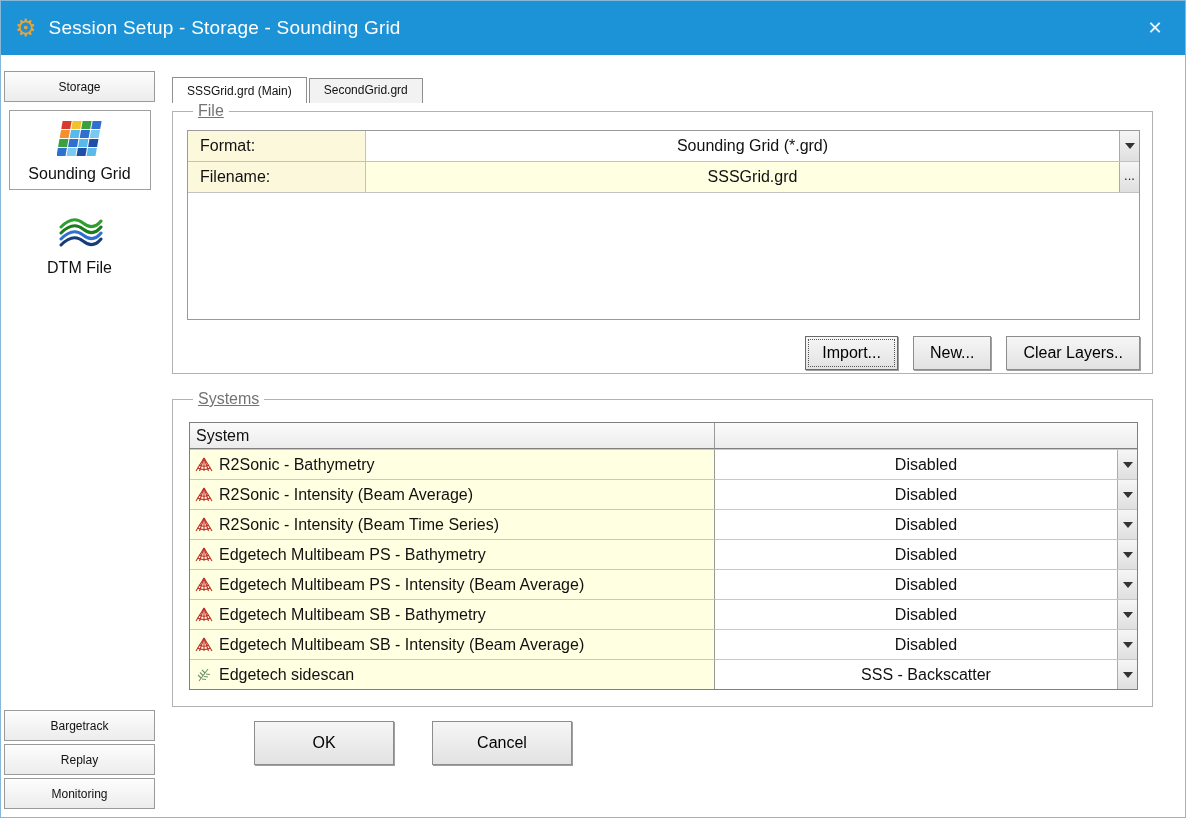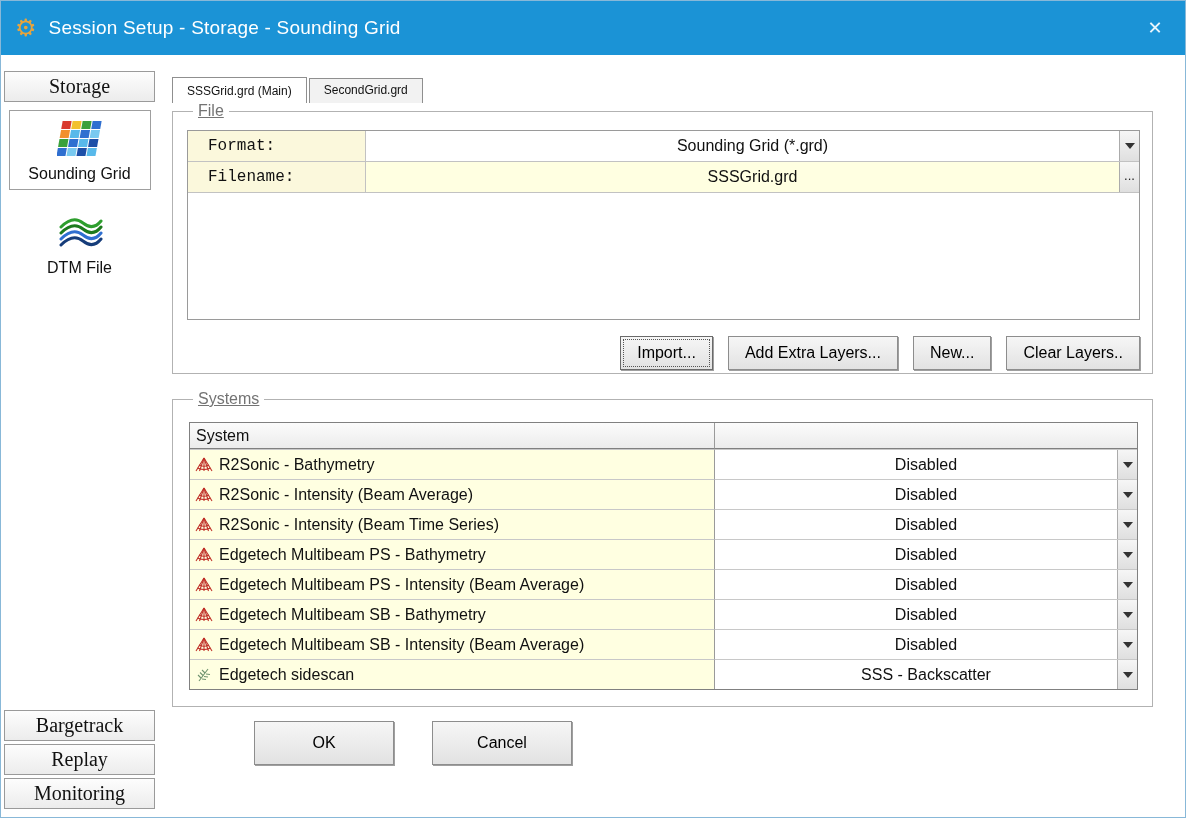--- a/index.html
+++ b/index.html
@@ -22,21 +22,21 @@
     font-size:18px; width:44px; height:40px; display:flex; align-items:center;
     justify-content:center; cursor:default; color:#eaf5fc;
   }
 
   .bodyrow{ display:flex; height:764px; }
 
   
   .sidebar{ width:157px; padding:16px 3px 10px 3px; display:flex; flex-direction:column; }
   .side-btn{
     width:100%; height:31px; background:linear-gradient(#fdfdfd,#ececec);
-    border:1px solid #9a9a9a; font-size:20px; font-family:Liberation Serif, serif;
+    border:1px solid #9a9a9a; font-size:12px; font-family:Liberation Sans, sans-serif;
     color:#111;
   }
   .side-btn + .side-btn{ margin-top:4px; }
   .side-items{ flex:1; padding-top:8px; }
   .side-item{
     width:142px; margin:0 auto 14px auto; padding:8px 2px 6px 2px;
     display:flex; flex-direction:column; align-items:center; border:1px solid transparent;
   }
   .side-item.selected{ border-color:#9f9f9f; }
   .side-item .lbl{ font-size:16px; margin-top:6px; color:#111; }
@@ -58,21 +58,21 @@
     border:1px solid #b2b2b2; padding:10px 12px 12px 14px; background:#fff;
   }
   legend{ font-size:16px; color:#737373; padding:0 5px; margin-left:6px;text-decoration:underline; }
 
   .file-group{ height:272px; margin-top:-1px; }
   .file-inner{ border:1px solid #9a9a9a; height:190px; background:#fff; }
 
   .frow{ display:flex; height:31px; border-bottom:1px solid #c2c2c2; }
   .frow .flabel{
     width:178px; background:#fbf8dc; border-right:1px solid #c2c2c2;
-    display:flex; align-items:center; padding-left:20px; font-size:16px; color:#111;font-family:Liberation Mono, monospace;
+    display:flex; align-items:center; padding-left:12px; font-size:16px; color:#111;
   }
   .fvalue{ flex:1; position:relative; display:flex; align-items:center; justify-content:center;
            font-size:16px; color:#111; }
   .fvalue.white{ background:#fff; }
   .fvalue.yellow{ background:#ffffe1; }
 
   .combo-btn{
     position:absolute; right:0; top:0; bottom:0; width:20px;
     background:linear-gradient(#f6f6f6,#dfdfdf); border-left:1px solid #ababab;
     display:flex; align-items:center; justify-content:center;
@@ -197,21 +197,20 @@
               <span>SSSGrid.grd</span>
               <span class="combo-btn">
                 <span class="dots">...</span>
               </span>
             </div>
           </div>
         </div>
 
         <div class="file-buttons">
           <button class="btn focused">Import...</button>
-          <button class="btn">Add Extra Layers...</button>
           <button class="btn">New...</button>
           <button class="btn">Clear Layers..</button>
         </div>
       </fieldset>
 
       <fieldset class="systems-group">
         <legend>Systems</legend>
 
         <div class="systable">
           <div class="srow header">

